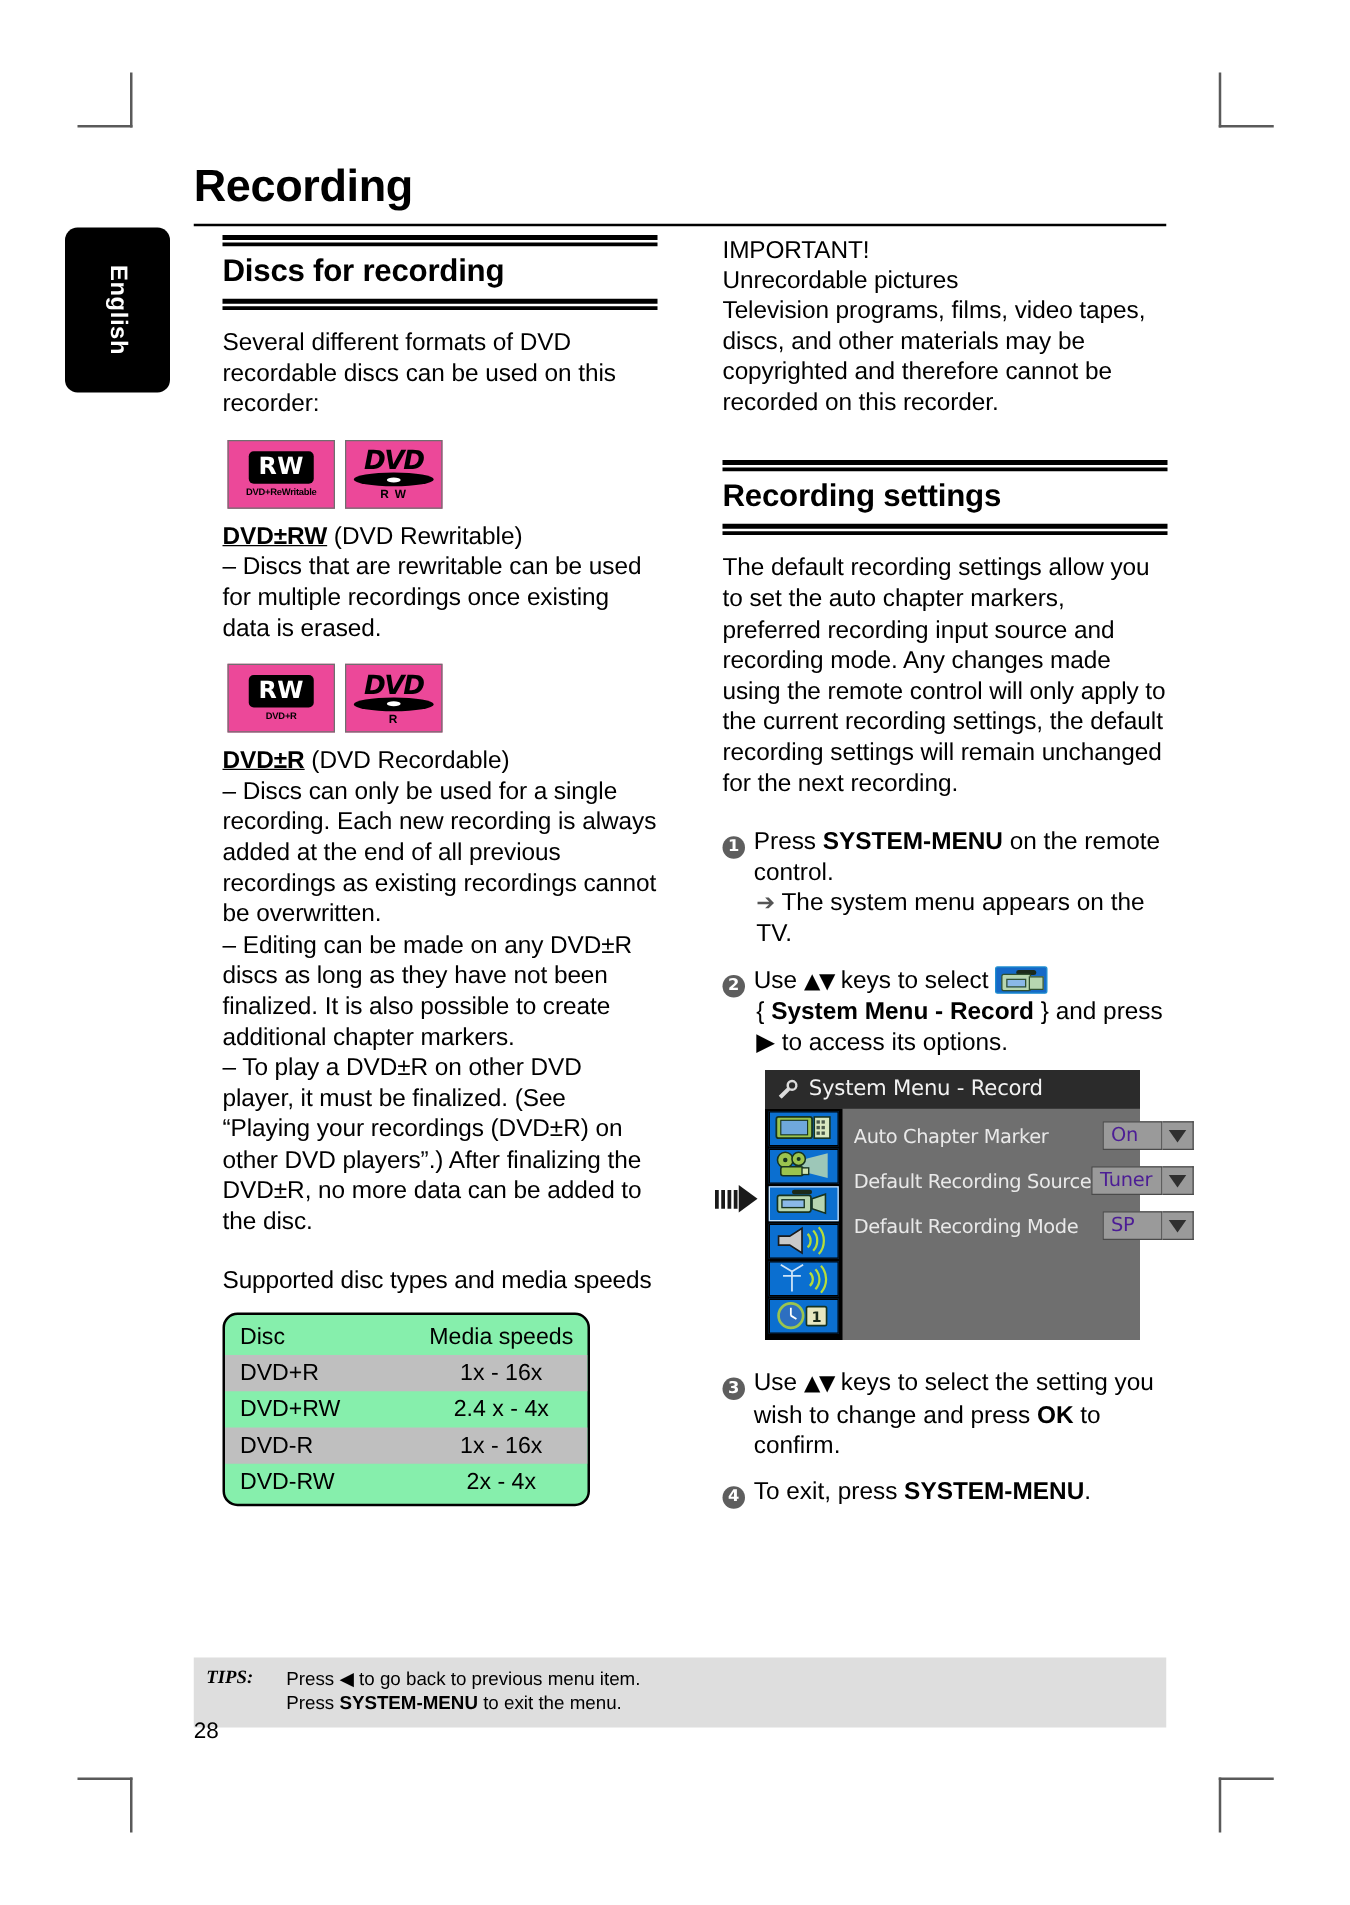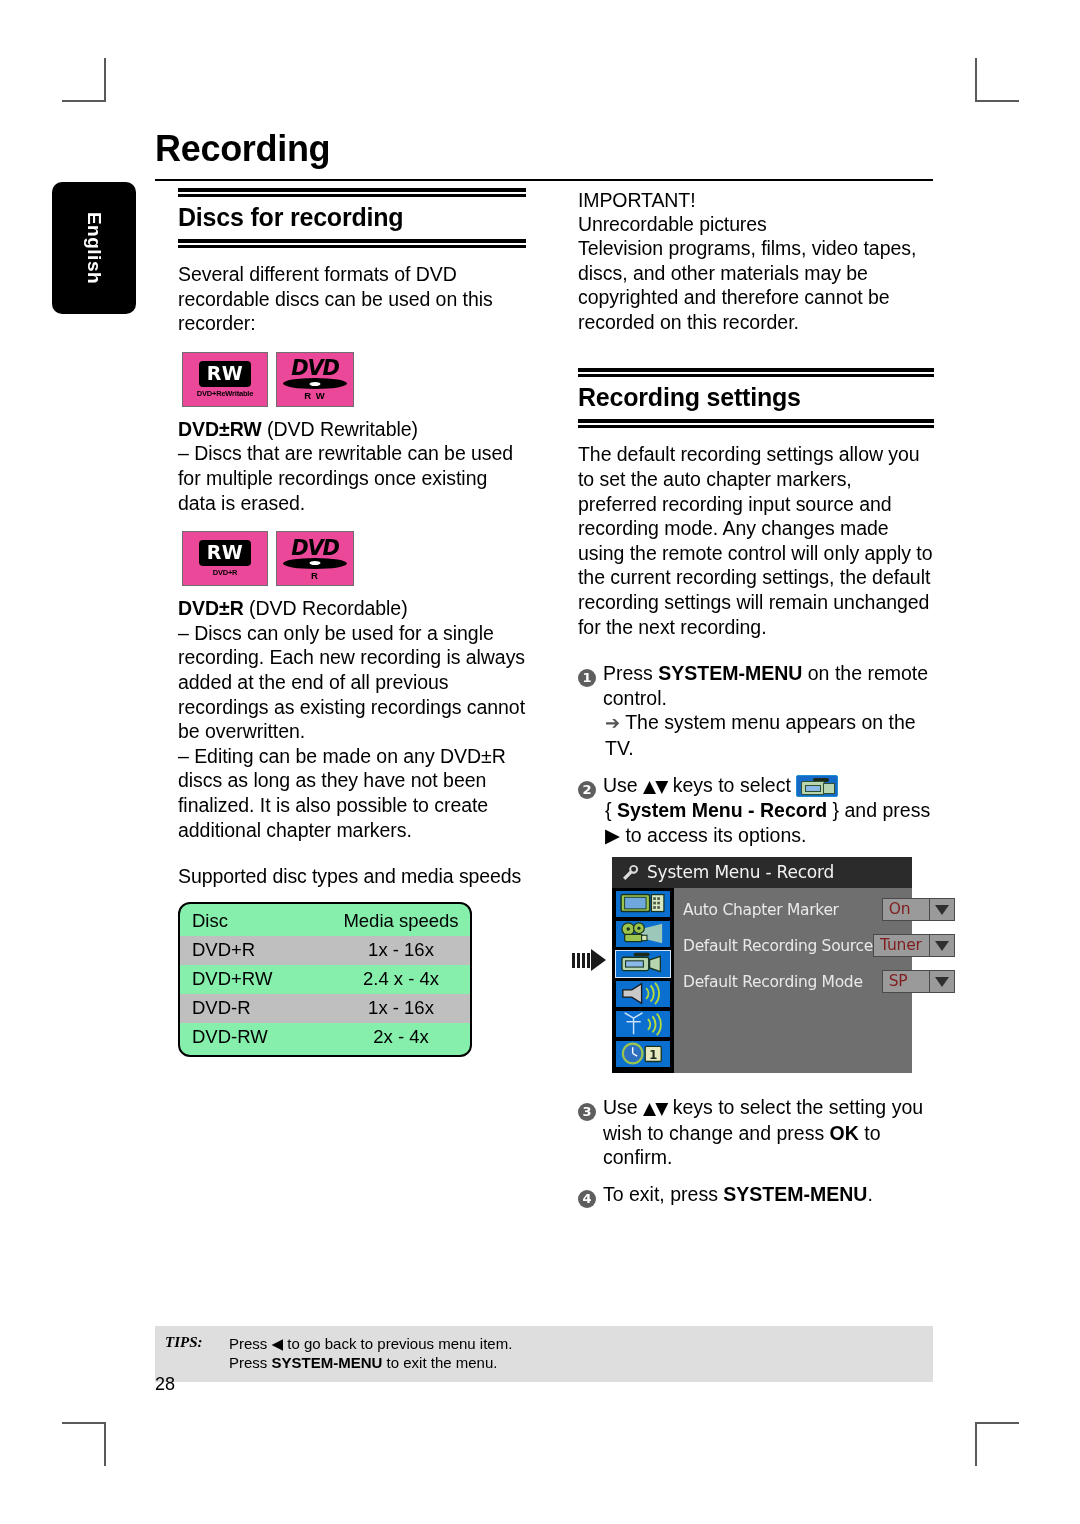--- a/index.html
+++ b/index.html
@@ -103,21 +103,21 @@
     margin: 0 0 0 0;
     font-size: 19.5px;
     line-height: 24.6px;
     letter-spacing: -0.05px;
   }
   .gap-s { height: 12px; }
   .gap-m { height: 22px; }
   .gap-l { height: 34px; }
 
   b, strong { font-weight: bold; }
-  .ul-b { font-weight: bold; }
+  .ul-b { font-weight: bold; text-decoration: underline; }
 
   
   .logo-row { display: flex; gap: 8px; margin: 16px 0 10px 4px; }
   .logo-box {
     border: 1.5px solid #6f6f6f;
     background: #ec4899;
     box-sizing: border-box;
     display: flex;
     flex-direction: column;
     align-items: center;
@@ -318,21 +318,21 @@
     white-space: nowrap;
   }
   .osd-field {
     display: flex;
     align-items: stretch;
     margin-right: 6px;
   }
   .osd-value {
     background: #9a9a9a;
     border: 1.5px solid #4a4a4a;
-    color: #7f1d1d;
+    color: #4c1d95;
     font-size: 15.5px;
     padding: 1px 7px 2px 6px;
     min-width: 48px;
     box-sizing: border-box;
     letter-spacing: -0.2px;
   }
   .osd-drop {
     width: 24px;
     background: #9a9a9a;
     border: 1.5px solid #4a4a4a;
@@ -460,20 +460,21 @@
         <div class="dvd-sub">R</div>
       </div>
     </div>
   </div>
 
   <p class="body">
     <span class="ul-b">DVD±R</span><span> (DVD Recordable)</span>
   </p>
   <p class="body">– Discs can only be used for a single recording. Each new recording is always added at the end of all previous recordings as existing recordings cannot be overwritten.</p>
   <p class="body">– Editing can be made on any DVD±R discs as long as they have not been finalized. It is also possible to create additional chapter markers.</p>
+  <p class="body">– To play a DVD±R on other DVD player, it must be finalized. (See “Playing your recordings (DVD±R) on other DVD players”.) After finalizing the DVD±R, no more data can be added to the disc.</p>
 
   <div class="gap-m"></div>
   <h3 class="sub">Supported disc types and media speeds</h3>
 
   <div class="disc-table">
     <div class="tr head">
       <div class="c1">Disc</div>
       <div class="c2">Media speeds</div>
     </div>
     <div class="tr alt">

